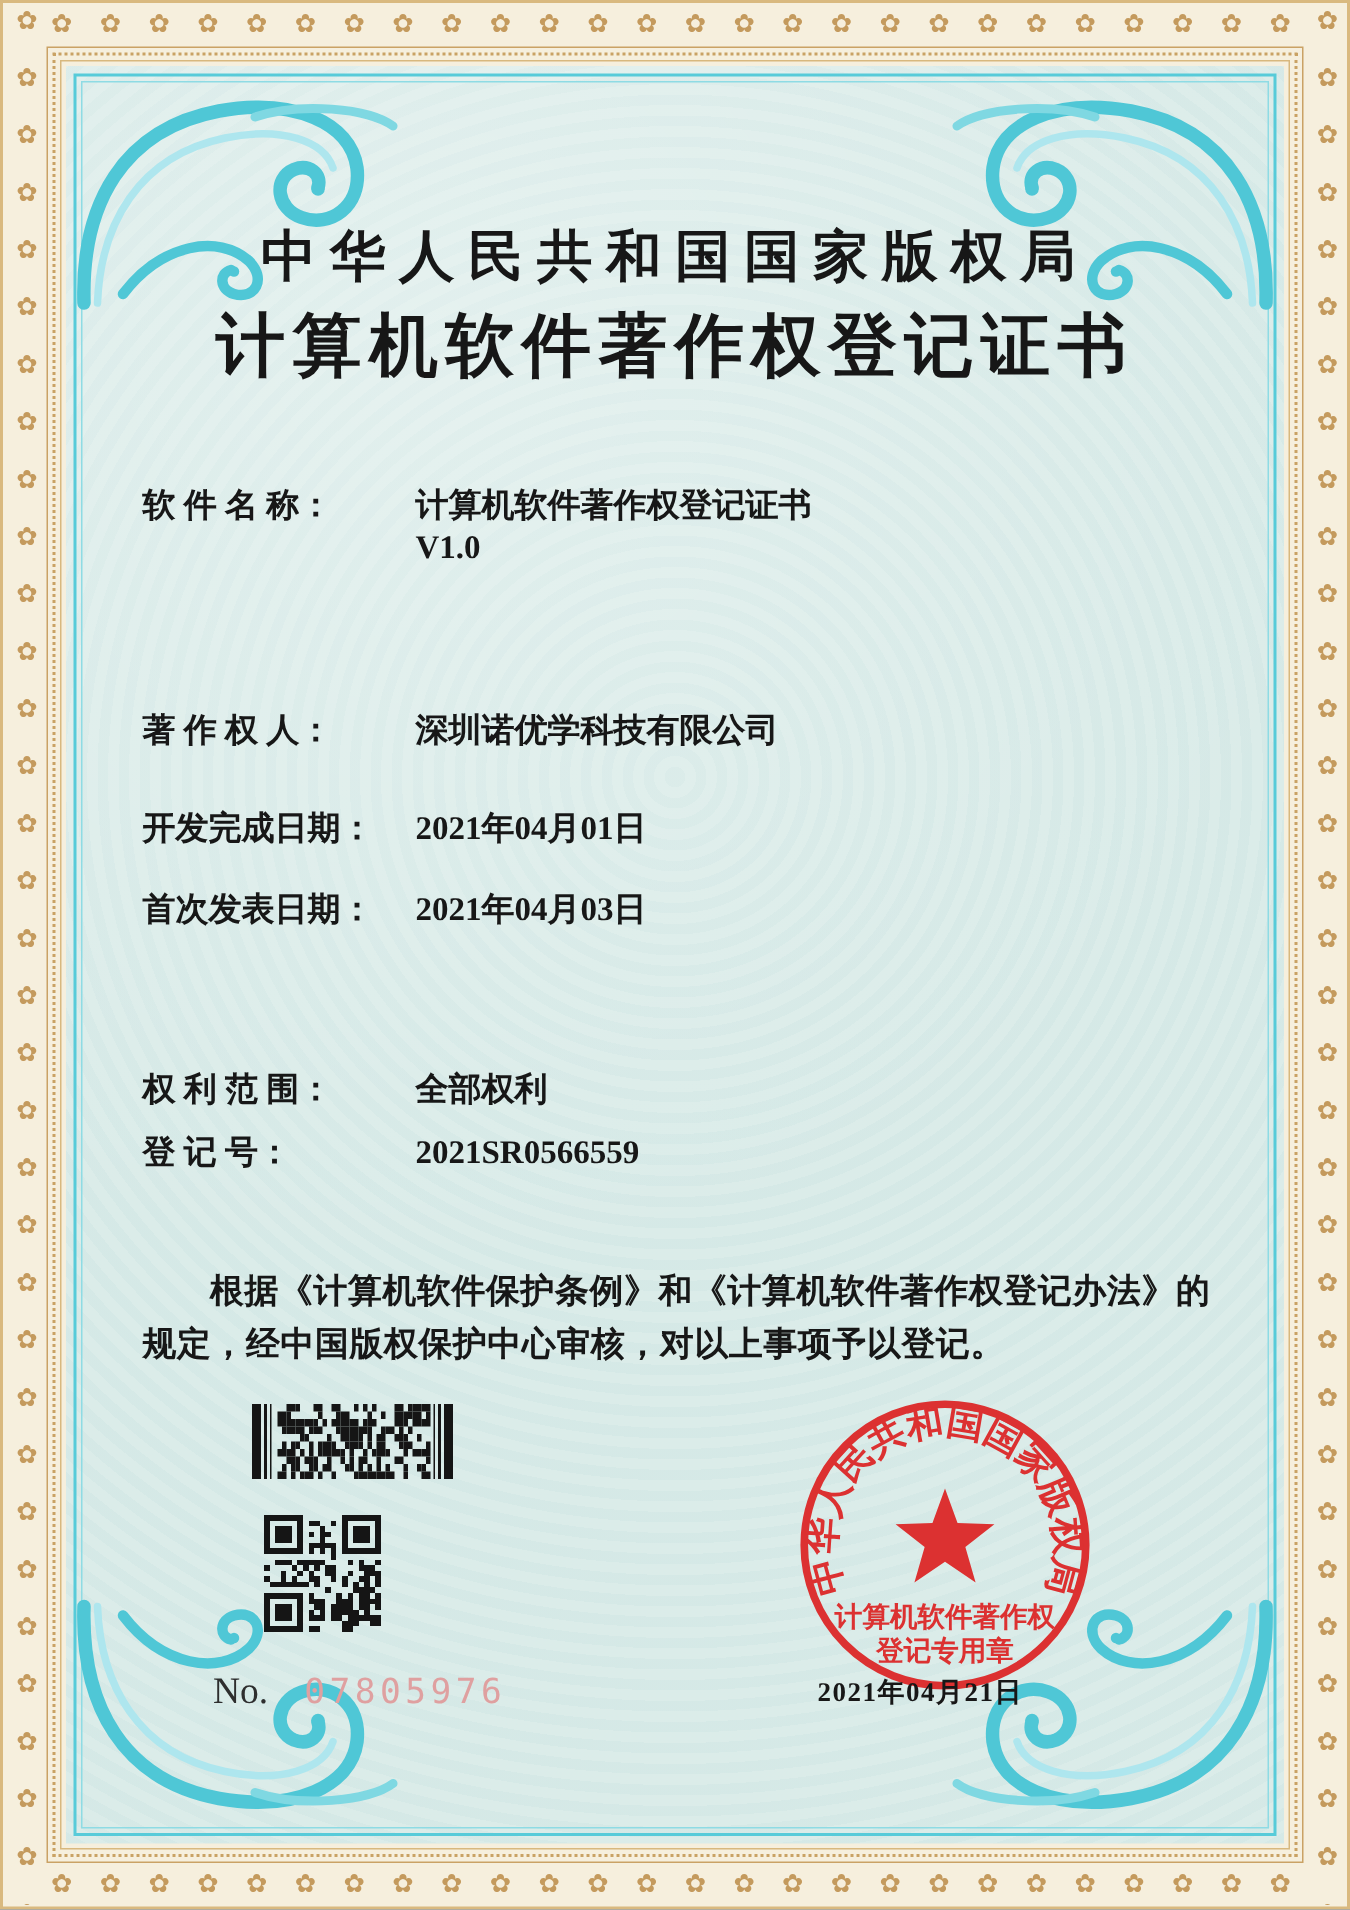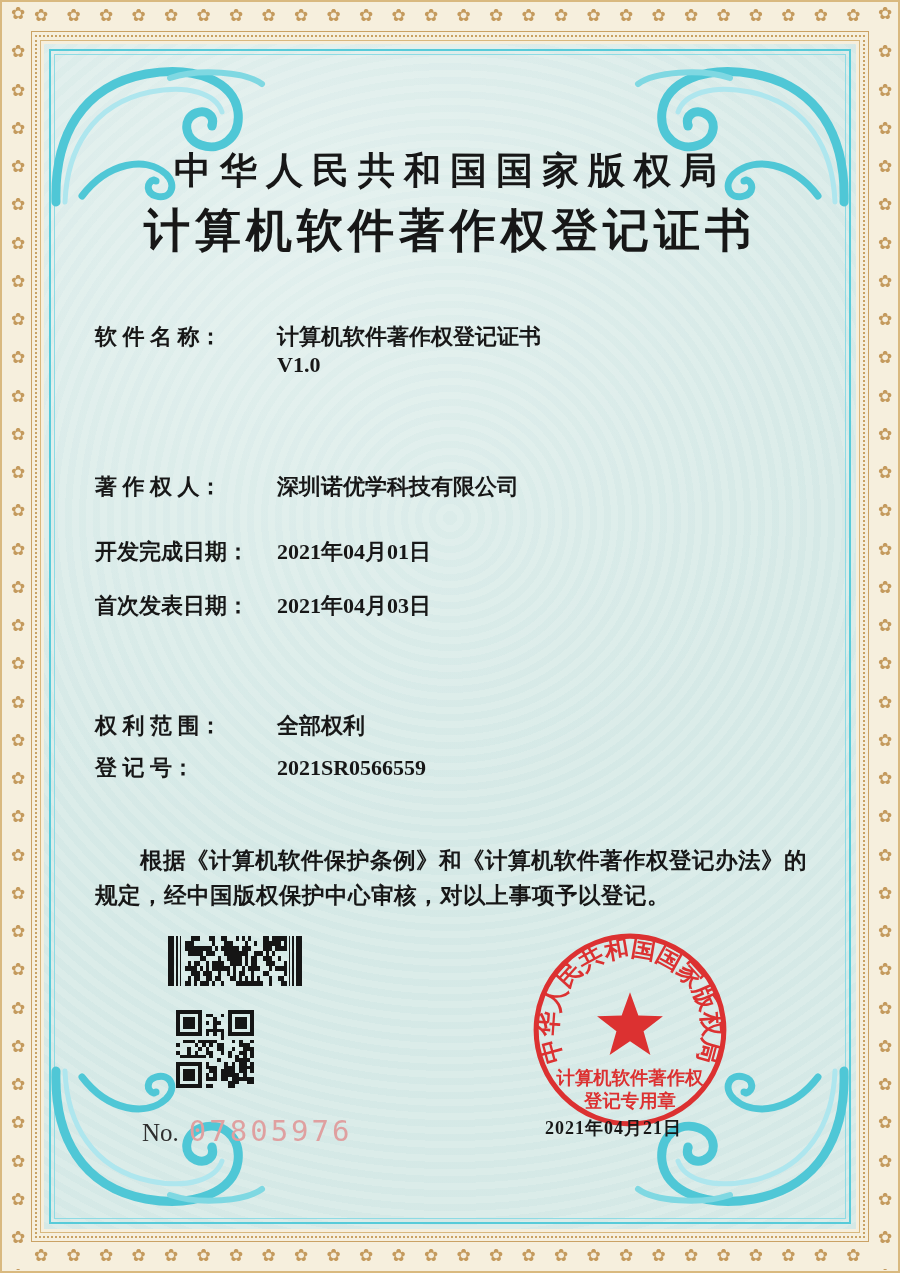--- a/index.html
+++ b/index.html
@@ -47,21 +47,21 @@
   .r1{top:322px;} .r2{top:424px;margin-top:48px;} .r3{top:537px;} .r4{top:591px;}
   .r5{top:645px;} .r6{top:699px;margin-top:12px;} .r7{top:753px;}
   .stmt{left:95px;width:732px;font-size:22.5px;font-weight:600;letter-spacing:.5px;}
   .s1{top:826px;text-indent:2em;margin-top:19px;}
   .s2{top:880px;}
   
   .barcode{top:936px;left:168px;}
   .qrcode{top:1010px;left:176px;}
   .serial{top:1114px;left:142px;font-size:25px;color:#2e2e2e;}
   .serial .num{color:#dfa0a0;font-family:"DejaVu Sans Mono","Liberation Mono",monospace;
-    font-size:29px;letter-spacing:3px;margin-left:10px;}
+    font-size:23px;letter-spacing:3px;margin-left:24px;}
   
   .seal{top:928px;left:528px;width:204px;height:204px;opacity:.92;}
   .issue-date{top:1116px;left:545px;font-size:18px;font-weight:bold;letter-spacing:1px;}
 </style>
 </head>
 <body>
 
 <div class="certificate">
 
   <div class="frame-edge"></div>

